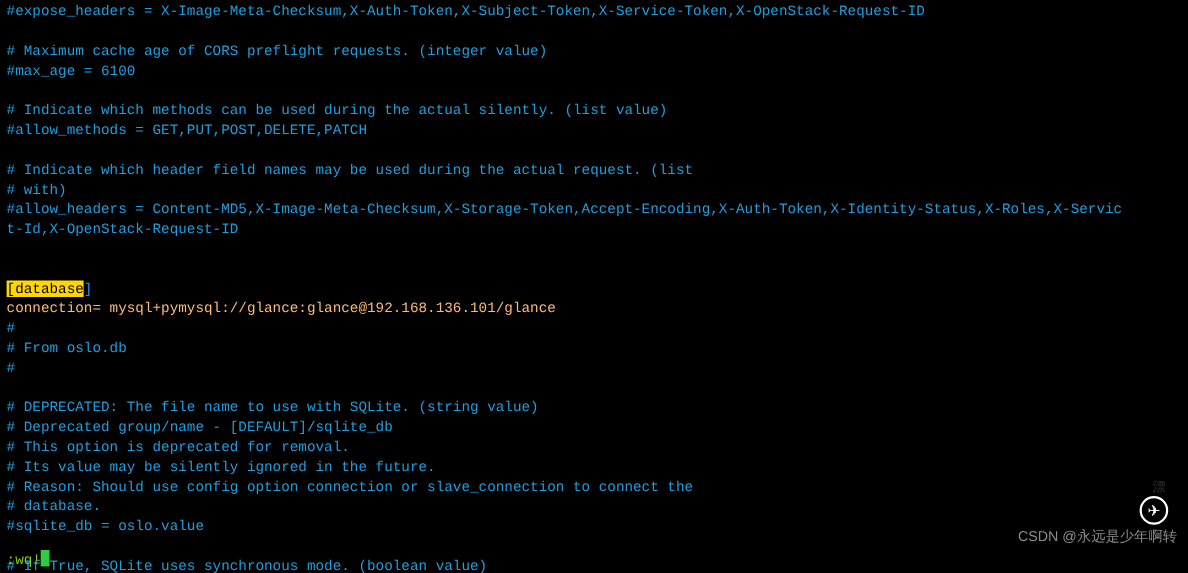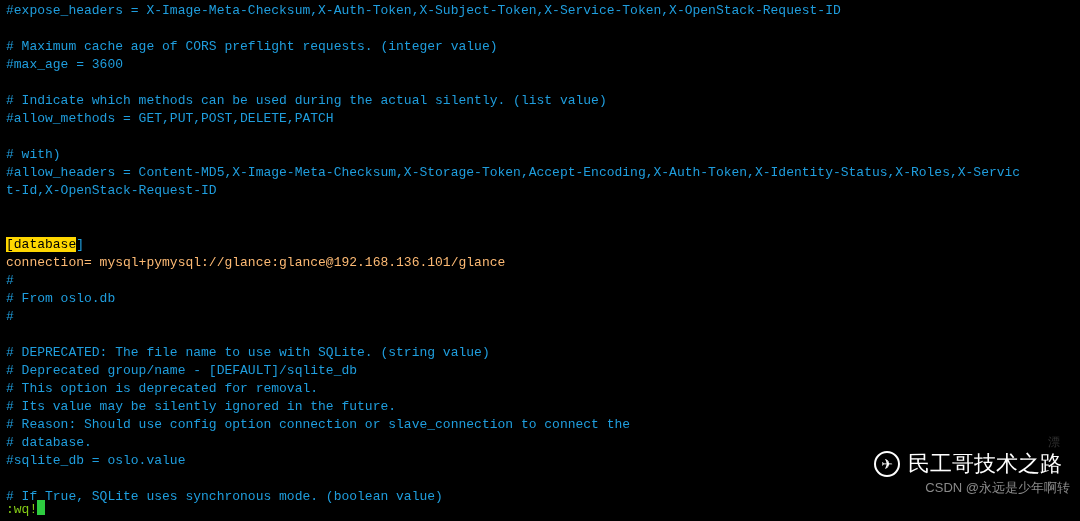--- a/index.html
+++ b/index.html
@@ -66,25 +66,26 @@
       opacity: 0.6;
     }
   </style>
 </head>
 <body>
 
 <div id="lines-top">
     <div class="line comment">#expose_headers = X-Image-Meta-Checksum,X-Auth-Token,X-Subject-Token,X-Service-Token,X-OpenStack-Request-ID</div>
     <div class="line comment">&nbsp;</div>
     <div class="line comment"># Maximum cache age of CORS preflight requests. (integer value)</div>
-    <div class="line comment">#max_age = 3600</div>
+    <div class="line comment">#max_age = 6100</div>
     <div class="line comment">&nbsp;</div>
     <div class="line comment"># Indicate which methods can be used during the actual silently. (list value)</div>
     <div class="line comment">#allow_methods = GET,PUT,POST,DELETE,PATCH</div>
     <div class="line comment">&nbsp;</div>
+    <div class="line comment"># Indicate which header field names may be used during the actual request. (list</div>
     <div class="line comment"># with)</div>
     <div class="line comment">#allow_headers = Content-MD5,X-Image-Meta-Checksum,X-Storage-Token,Accept-Encoding,X-Auth-Token,X-Identity-Status,X-Roles,X-Servic</div>
     <div class="line comment">t-Id,X-OpenStack-Request-ID</div>
     <div class="line comment">&nbsp;</div>
     <div class="line comment">&nbsp;</div>
   </div>
 
 <div class="line"><span class="hl-section"><span>[</span><span>database</span></span><span class="comment">]</span></div>
 
 <div id="lines-bottom">
@@ -102,15 +103,14 @@
     <div class="line comment">#sqlite_db = oslo.value</div>
     <div class="line comment">&nbsp;</div>
     <div class="line comment"># If True, SQLite uses synchronous mode. (boolean value)</div>
   </div>
 
 <div class="status-line"><span>:wq!</span><span class="cursor"></span></div>
 
 <div class="wm3">漂</div>
 <div class="wm">
   <span class="wm-icon">✈</span>
-  <span>民工哥技术之路</span>
 </div>
 <div class="wm2">CSDN @永远是少年啊转</div>
 
 </body></html>

